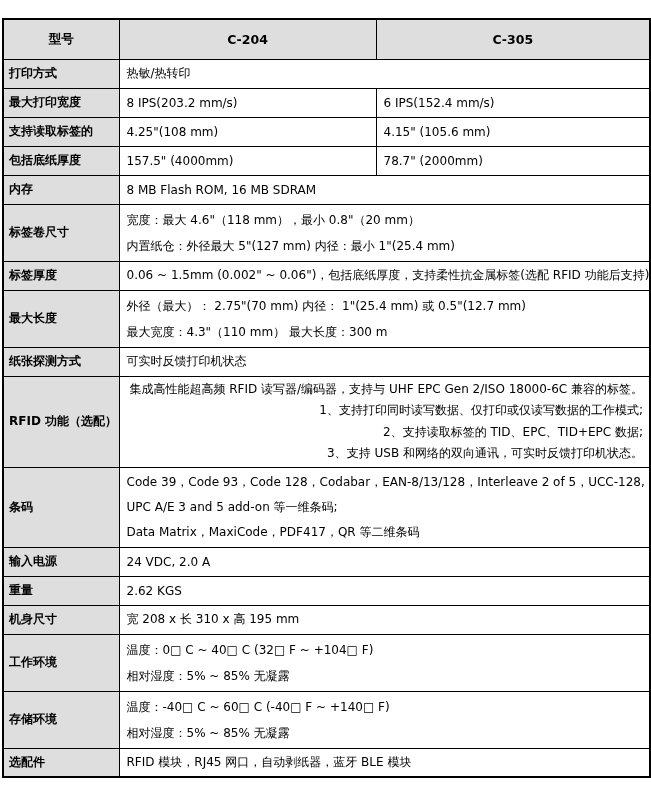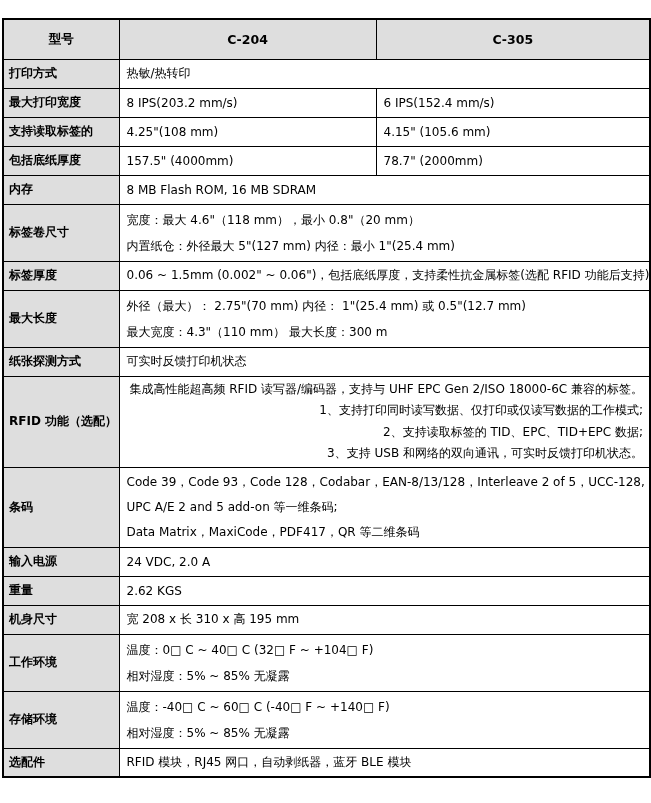--- a/index.html
+++ b/index.html
@@ -124,21 +124,21 @@
           <div class="line">集成高性能超高频 RFID 读写器/编码器，支持与 UHF EPC Gen 2/ISO 18000-6C 兼容的标签。</div>
           <div class="line">1、支持打印同时读写数据、仅打印或仅读写数据的工作模式;</div>
           <div class="line">2、支持读取标签的 TID、EPC、TID+EPC 数据;</div>
           <div class="line">3、支持 USB 和网络的双向通讯，可实时反馈打印机状态。</div>
         </td>
       </tr>
       <tr class="r-triple">
         <td class="label">条码</td>
         <td class="value" colspan="2">
           <div class="line">Code 39，Code 93，Code 128，Codabar，EAN-8/13/128，Interleave 2 of 5，UCC-128,</div>
-          <div class="line">UPC A/E 2 and 5 add-on 等一维条码;</div>
+          <div class="line">UPC A/E 3 and 5 add-on 等一维条码;</div>
           <div class="line">Data Matrix，MaxiCode，PDF417，QR 等二维条码</div>
         </td>
       </tr>
       <tr class="r-single">
         <td class="label">输入电源</td>
         <td class="value" colspan="2">24 VDC, 2.0 A</td>
       </tr>
       <tr class="r-single">
         <td class="label">重量</td>
         <td class="value" colspan="2">2.62 KGS</td>

